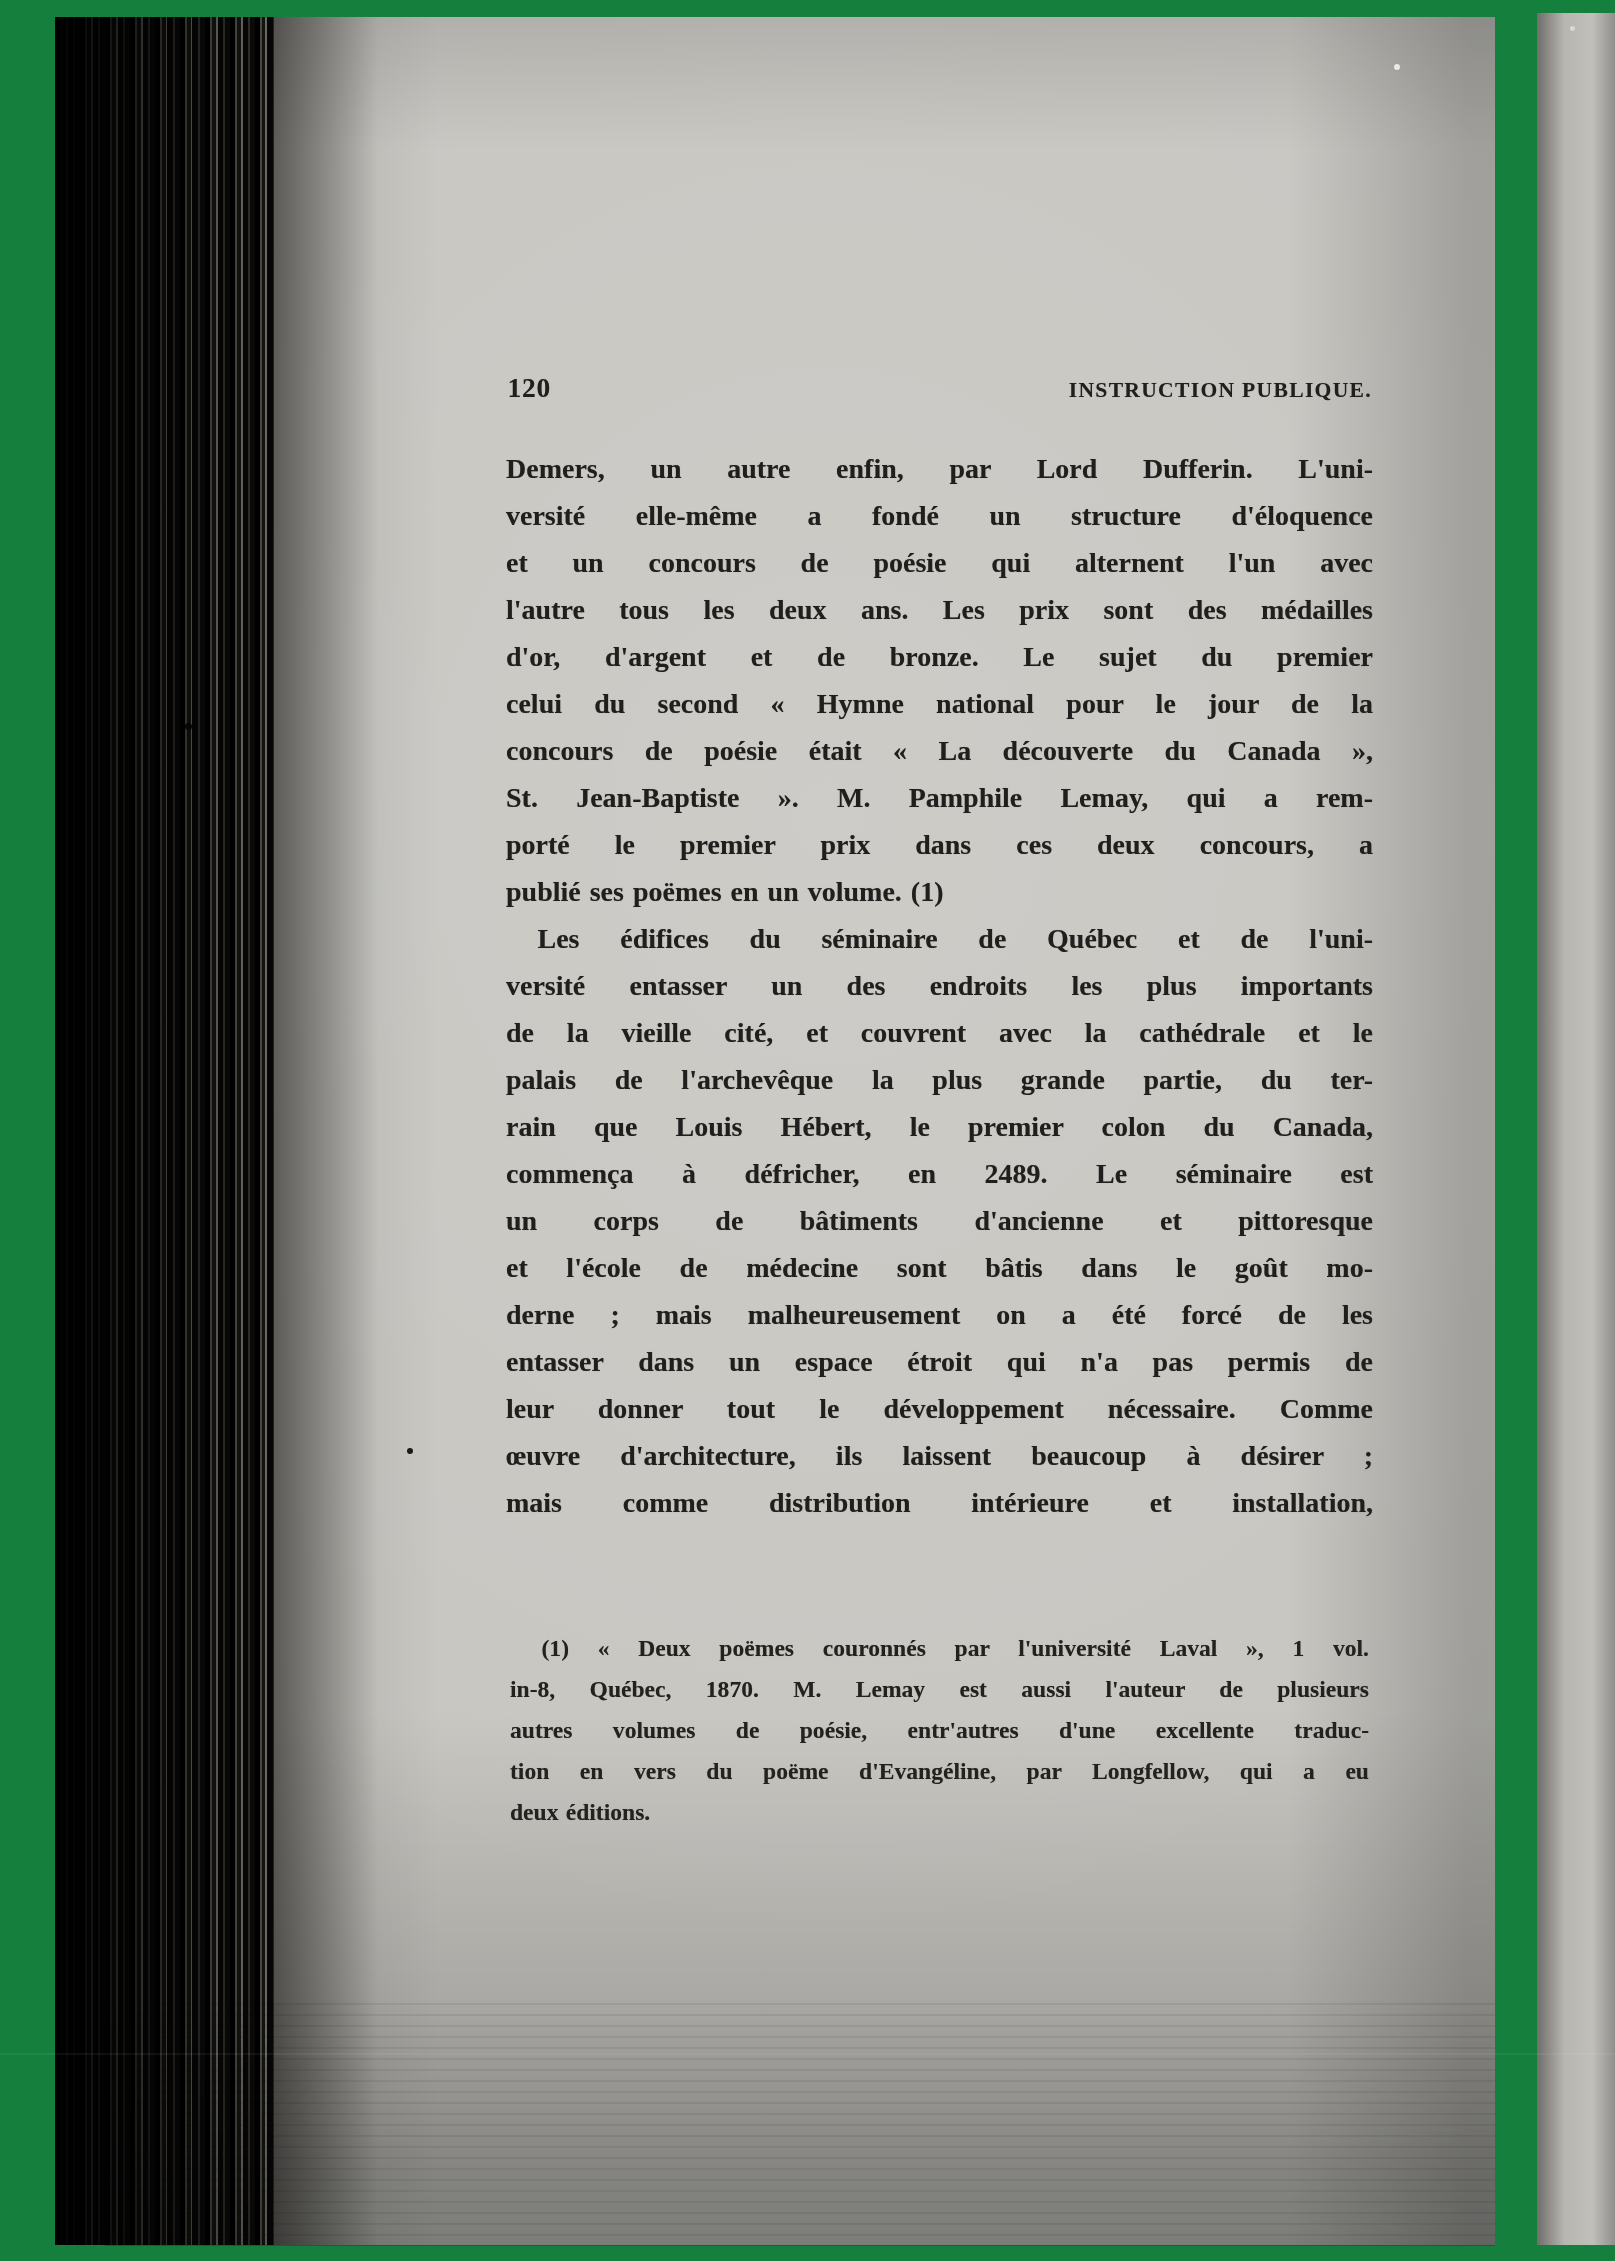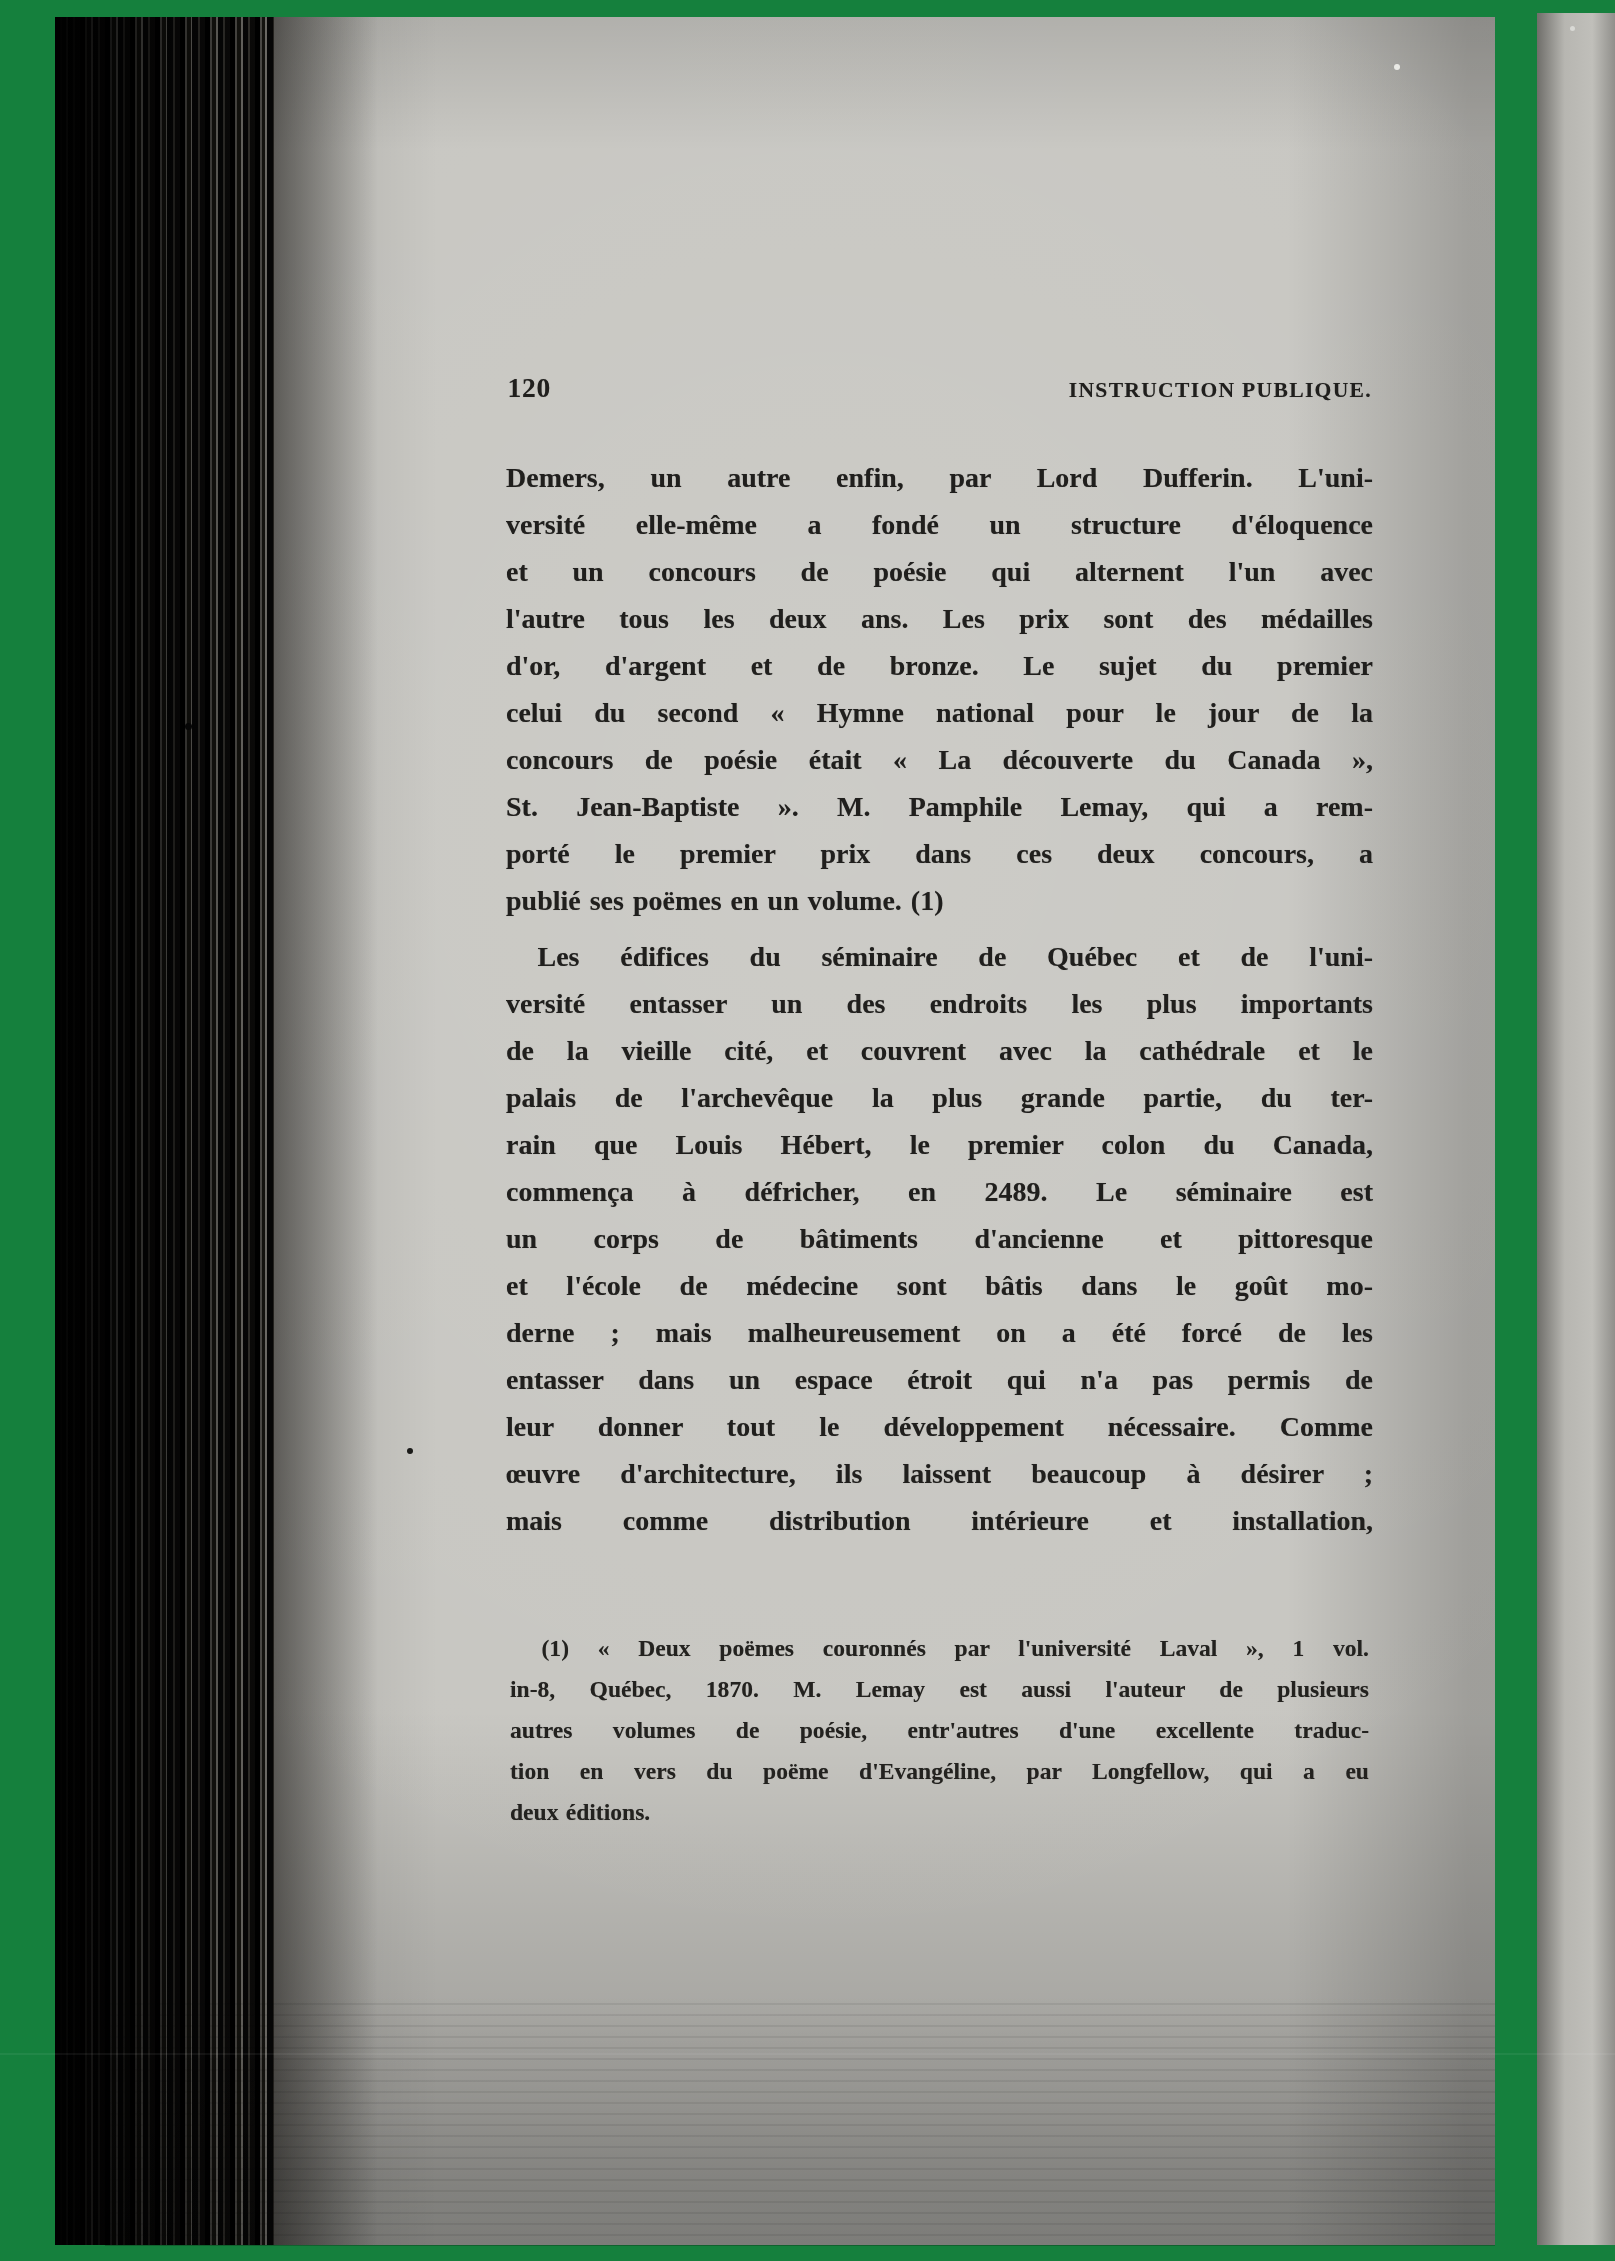--- a/index.html
+++ b/index.html
@@ -65,21 +65,21 @@
   }
 
   
   .body-text {
     position:absolute; left:506px; top:445px; width:867px;
     font-size:28px; line-height:47px; font-weight:700;
     color:#201f1d; word-spacing:2px;
     text-shadow:0 0 0.7px rgba(20,20,20,0.35);
     z-index:5;
   }
-  .para { text-align:justify;margin-top:9px; }
+  .para { text-align:justify; }
   .tline { text-align:justify; text-align-last:justify; }
   .tline-last { text-align-last:left; }
   .indent-first .tline:first-child { text-indent:31.5px; }
 
   
   .footnote {
     position:absolute; left:510px; top:1628px; width:859px;
     font-size:23.6px; line-height:41px; font-weight:700;
     color:#23221f; word-spacing:1.3px;
     text-shadow:0 0 0.7px rgba(20,20,20,0.3);

